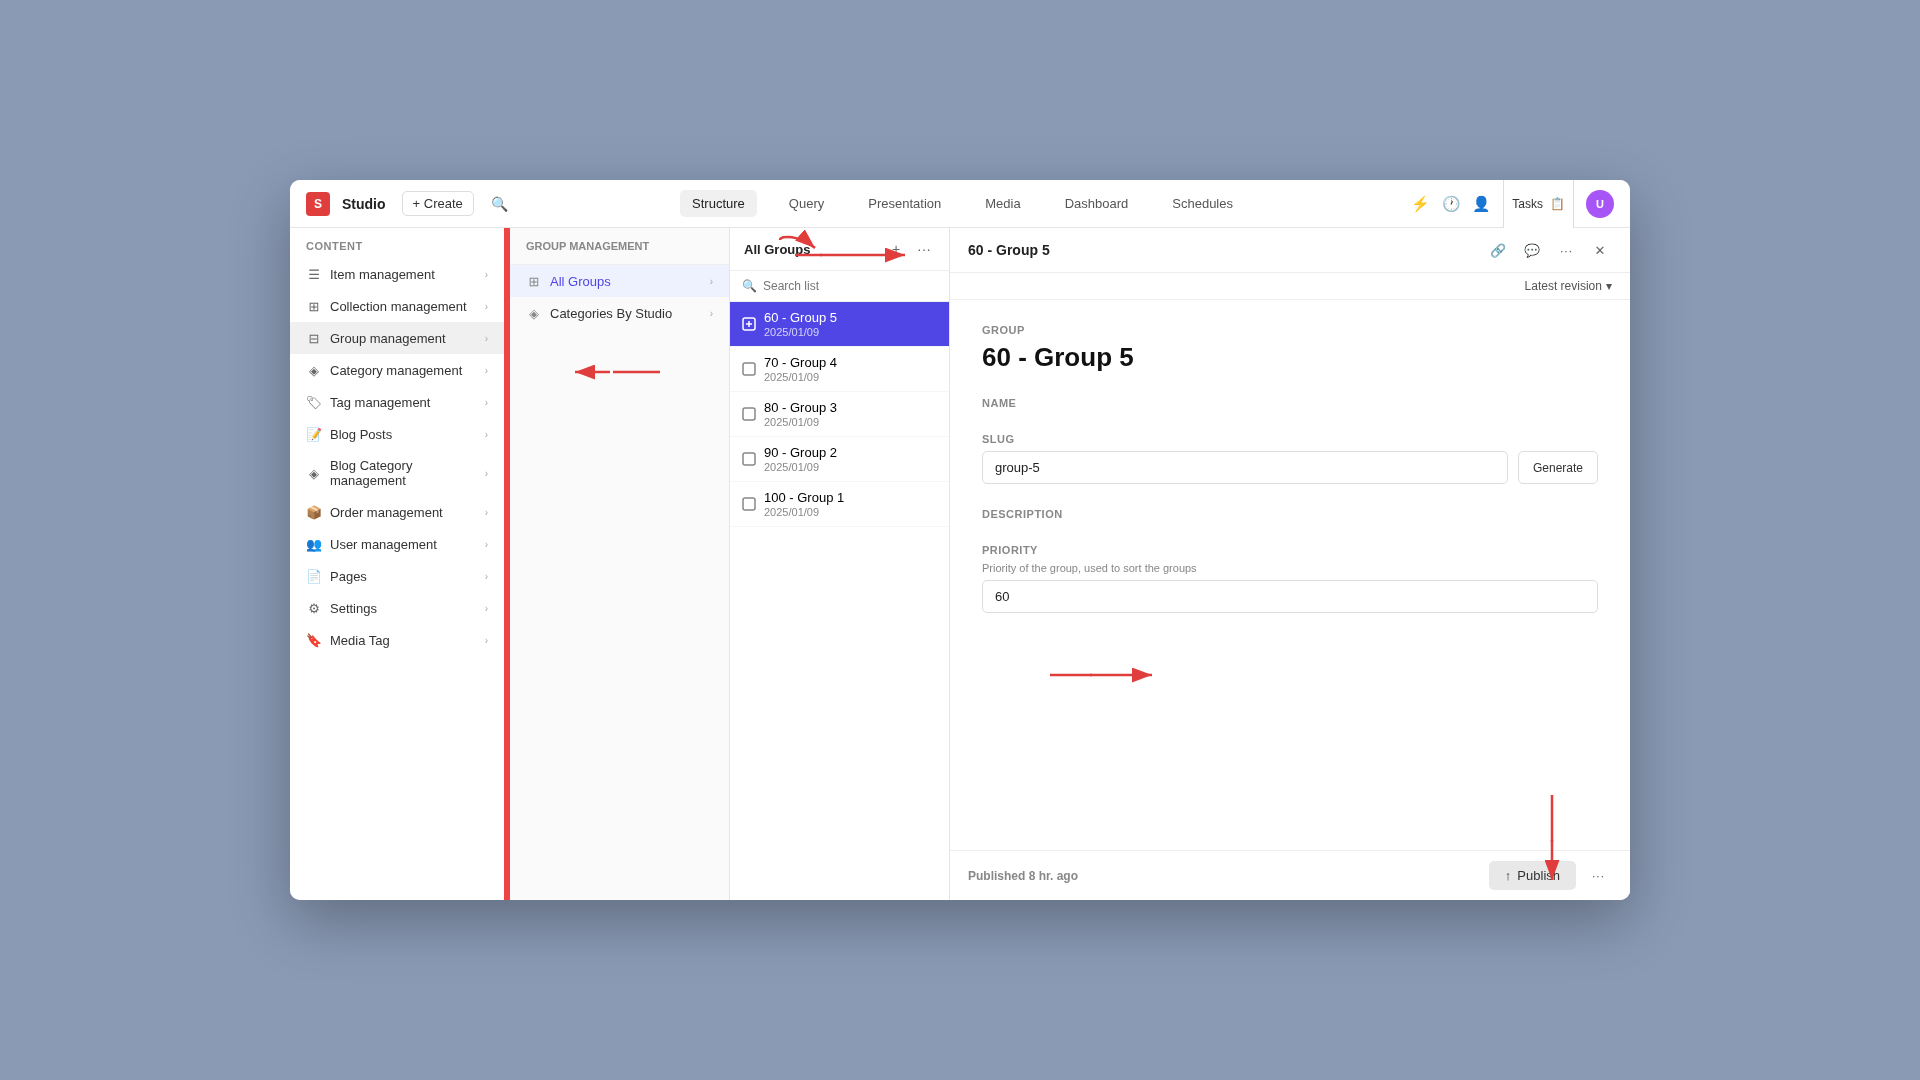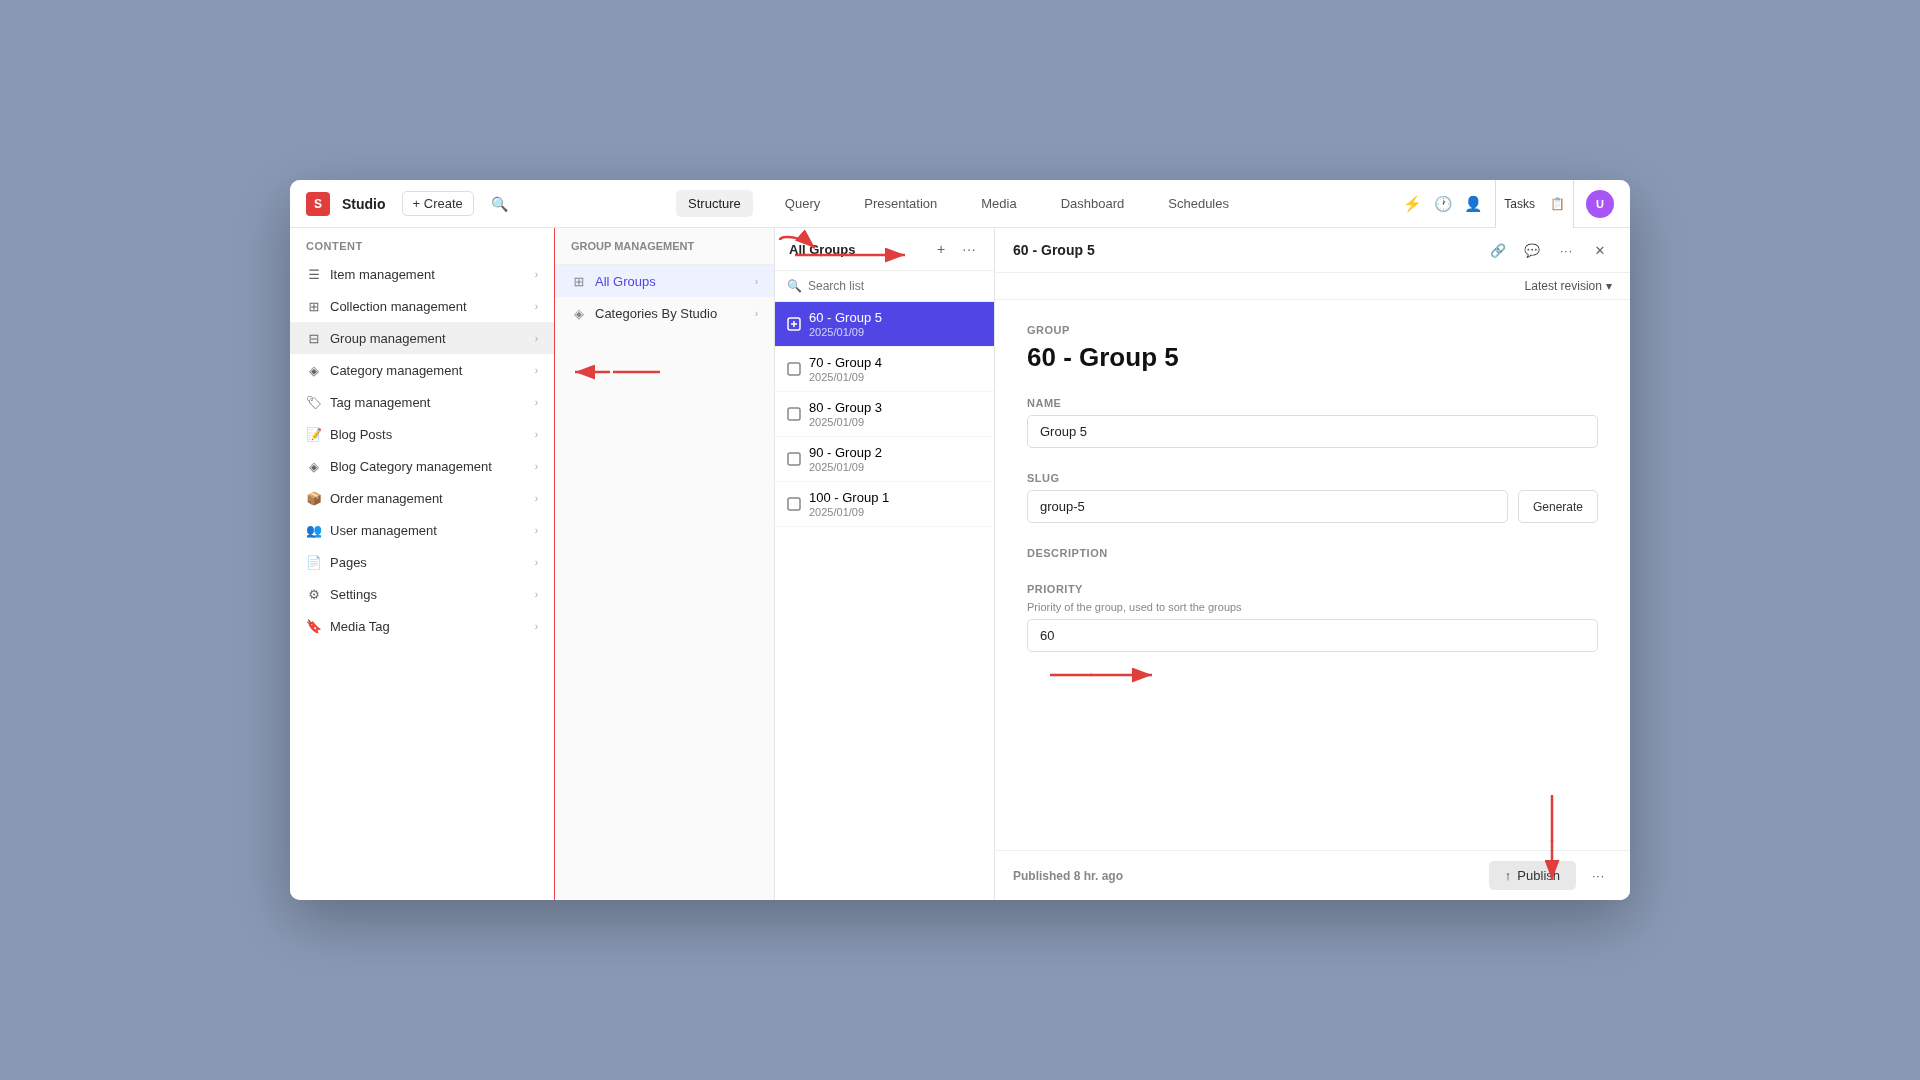--- a/index.html
+++ b/index.html
@@ -100,21 +100,21 @@
       gap: 12px;
     }
     .topbar-icon {
       color: #666;
       cursor: pointer;
       font-size: 15px;
     }
     .tasks-btn {
       display: flex;
       align-items: center;
-      gap: 15px;
+      gap: 7px;
       padding: 20px 8px;
       border: 1px solid #ddd;
       border-radius: 5px;
       background: white;
       cursor: pointer;
       font-size: 12px;
       color: #333;
     }
     .avatar {
       width: 28px;
@@ -129,23 +129,23 @@
       font-weight: 600;
     }
     
     .main {
       display: flex;
       flex: 1;
       overflow: hidden;
     }
     
     .sidebar {
-      width: 265px;
+      width: 220px;
       background: #ffffff;
-      border-right: 1px solid #ef4444;
+      border-right: 6px solid #ef4444;
       overflow-y: auto;
       flex-shrink: 0;
     }
     .sidebar-section-title {
       padding: 12px 16px 6px;
       font-size: 11px;
       font-weight: 600;
       color: #888;
       text-transform: uppercase;
       letter-spacing: 0.5px;
@@ -668,21 +668,20 @@
         <span>Latest revision</span>
         <span>▾</span>
       </div>
       <div class="detail-content">
         <div class="field-group">
           <div class="field-label">Group</div>
           <div class="field-big-title">60 - Group 5</div>
         </div>
         <div class="field-group">
           <div class="field-label">Name</div>
-          <input class="field-input" type="text" value="Group 5" style="">
         </div>
         <div class="field-group">
           <div class="field-label">Slug</div>
           <div class="field-row">
             <input class="field-input" type="text" value="group-5" style="">
             <button class="generate-btn">Generate</button>
           </div>
         </div>
         <div class="field-group">
           <div class="field-label">Description</div>

